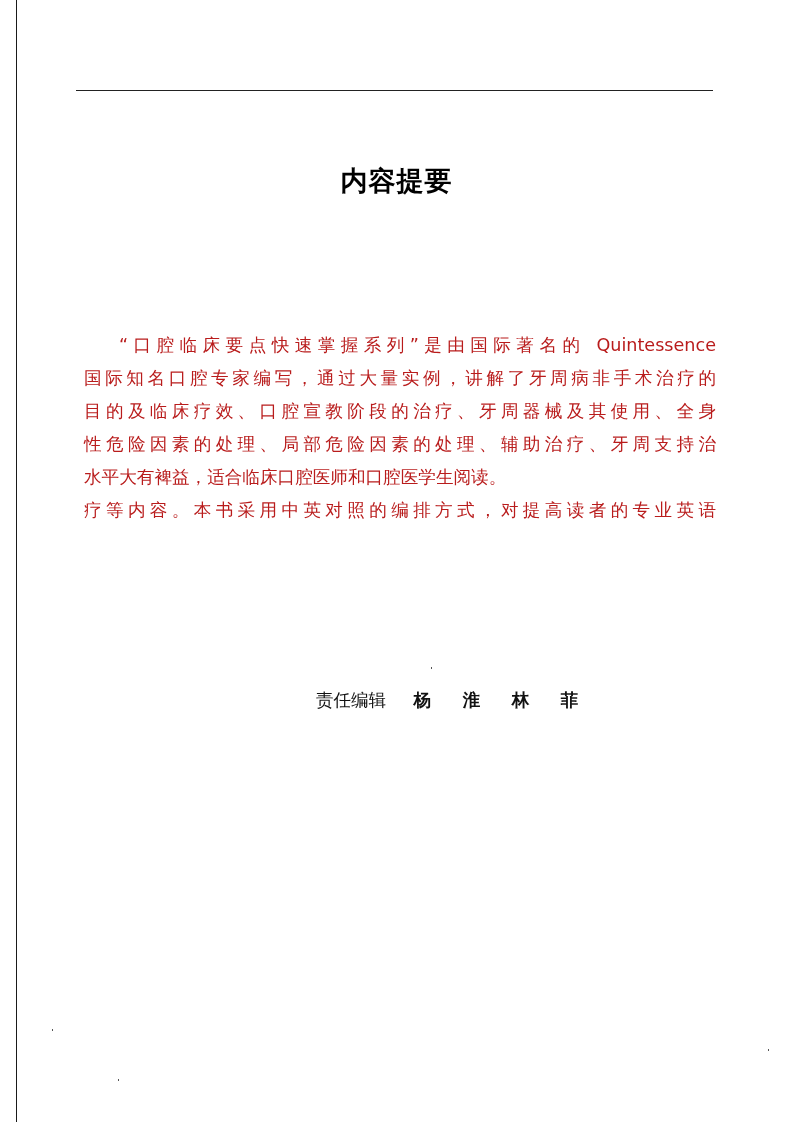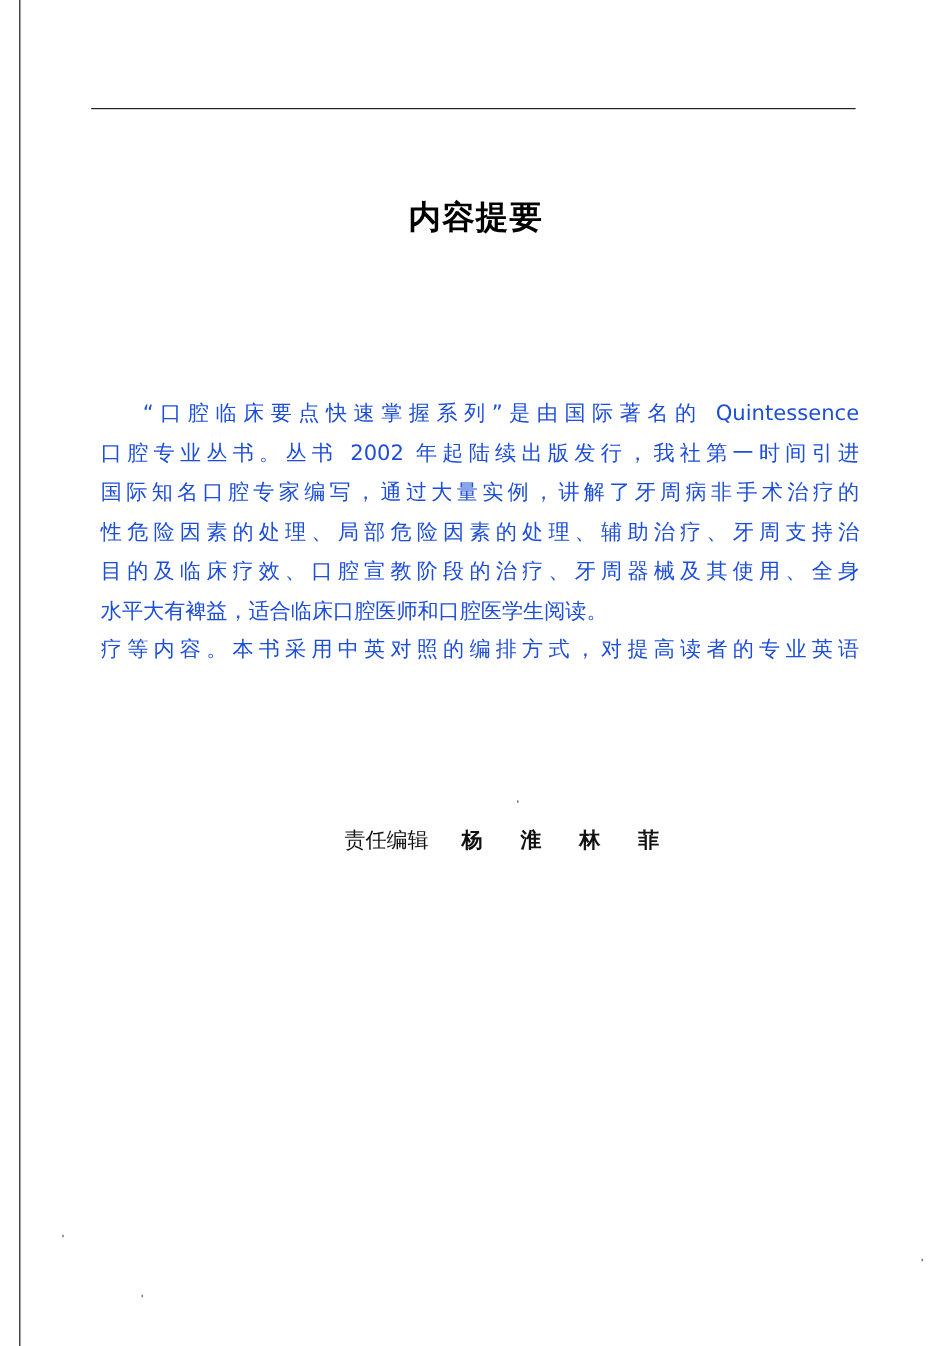--- a/index.html
+++ b/index.html
@@ -42,21 +42,21 @@
       letter-spacing: 1px;
       color: #000000;
     }
     .body-text {
       position: absolute;
       left: 84px;
       top: 329px;
       width: 632px;
       font-size: 17.6px;
       line-height: 32.9px;
-      color: #1d4ed8;
+      color: #b91c1c;
     }
     .body-text .line {
       display: block;
       white-space: nowrap;
       text-align: justify;
       text-align-last: justify;
     }
     .body-text .line.first {
       padding-left: 35px;
     }
@@ -66,20 +66,21 @@
     .editor {
       position: absolute;
       top: 688px;
       left: 287px;
       font-size: 17.5px;
       color: #111111;
       white-space: nowrap;
     }
     .editor .label {
       margin-right: 22px;
+      margin-left: 29px;
     }
     .editor .name {
       font-family: "DejaVu Serif", "Liberation Serif", serif;
       font-weight: bold;
       margin-right: 26px;
     }
     .speck {
       position: absolute;
       width: 1px;
       height: 2px;
@@ -89,24 +90,23 @@
 </head>
 <body>
 
 <div class="left-edge"></div>
 <div class="top-rule"></div>
 
 <div class="title">内容提要</div>
 
 <div class="body-text">
   <span class="line first">“口腔临床要点快速掌握系列”是由国际著名的 Quintessence</span>
-  <span class="line">口腔专业丛书。丛书 2002 年起陆续出版发行，我社第一时间引进</span>
   <span class="line">国际知名口腔专家编写，通过大量实例，讲解了牙周病非手术治疗的</span>
+  <span class="line">目的及临床疗效、口腔宣教阶段的治疗、牙周器械及其使用、全身</span>
   <span class="line">性危险因素的处理、局部危险因素的处理、辅助治疗、牙周支持治</span>
-  <span class="line">目的及临床疗效、口腔宣教阶段的治疗、牙周器械及其使用、全身</span>
   <span class="line last">水平大有裨益，适合临床口腔医师和口腔医学生阅读。</span>
   <span class="line">疗等内容。本书采用中英对照的编排方式，对提高读者的专业英语</span>
 </div>
 
 <div class="editor">
   <span class="label">责任编辑</span>
   <span class="name">杨</span>
   <span class="name">淮</span>
   <span class="name">林</span>
   <span class="name">菲</span>

